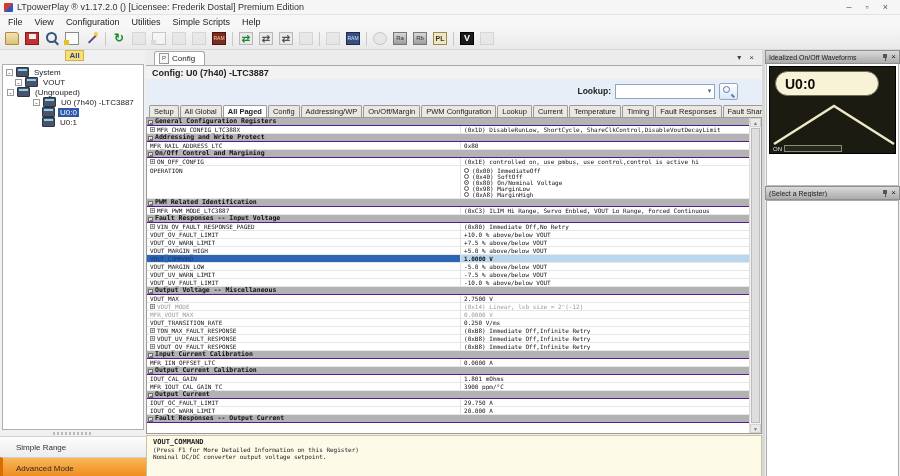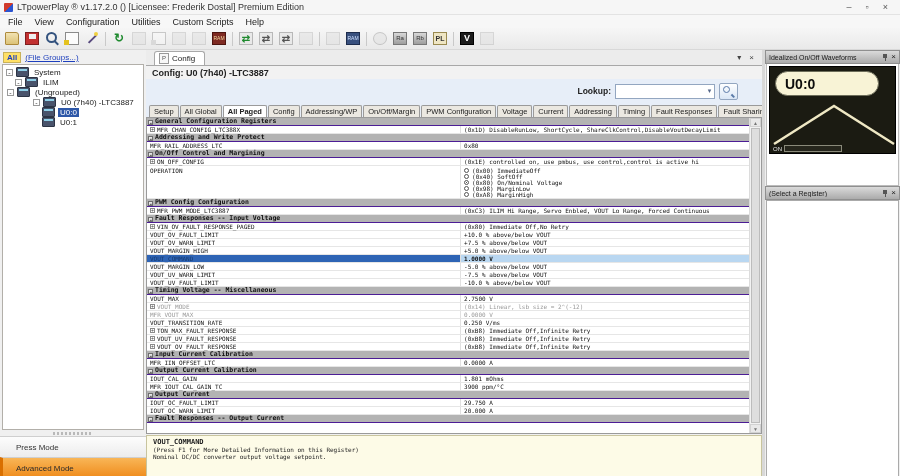--- a/index.html
+++ b/index.html
@@ -45,21 +45,21 @@
   .ic.chip-blue{background:#38507e;border:1px solid #1d2c4d;color:#cfe0ff;font-size:5px;}
   .ic.circle{border:1px solid #888;border-radius:50%;background:#ddd;}
   .ic.resistor{background:linear-gradient(#d8d8d8,#9d9d9d);border:1px solid #777;color:#333;font-size:6px;}
   .ic.badge{background:#efe6c4;border:1px solid #9a8a50;color:#333;font-size:7px;font-weight:bold;}
   .ic.badge-dark{background:#1c1c1c;border:1px solid #000;color:#fff;font-size:9px;font-weight:bold;}
   .ic.generic{background:#dcdcdc;border:1px solid #aeaeae;}
   
   .main{display:flex;height:428px;}
   
   .left-panel{width:146px;flex:none;display:flex;flex-direction:column;background:#f0f0f0;}
-  .group-header{height:14px;display:flex;align-items:center;gap:4px;padding-left:3px;font-size:8px;}
+  .group-header{height:14px;display:flex;align-items:center;gap:4px;padding-left:3px;font-size:8px;flex-direction:column;}
   .all-badge{background:#ffe066;color:#1d3fbd;font-weight:bold;padding:0 3px;border:1px solid #c9b25a;}
   .edit-groups{color:#1d3fbd;text-decoration:underline;}
   .tree{flex:1;background:#fff;border:1px solid #b2afa9;margin:0 2px;overflow:hidden;
         font-size:8px;padding-top:2px;}
   .tree-item{display:flex;align-items:center;height:10px;white-space:nowrap;}
   .pmbox{width:7px;height:7px;border:1px solid #9a9a9a;background:#fff;font-size:7px;line-height:5px;
          text-align:center;color:#444;margin-right:3px;flex:none;box-sizing:border-box;}
   .chipic{width:11px;height:8px;flex:none;margin-right:3px;border:1px solid #2c3444;border-radius:1px;
           background:linear-gradient(#5a6activa,#3a4254);background:#49536b;position:relative;}
   .chipic::after{content:"";position:absolute;left:1px;right:1px;top:1px;height:2px;background:#8fd0e8;}
@@ -166,21 +166,21 @@
     <span>▫</span>
     <span>×</span>
   </div>
 </div>
 
 <div class="menubar" id="menubar">
     <span class="menu-item">File</span>
     <span class="menu-item">View</span>
     <span class="menu-item">Configuration</span>
     <span class="menu-item">Utilities</span>
-    <span class="menu-item">Custom Scripts</span>
+    <span class="menu-item">Simple Scripts</span>
     <span class="menu-item">Help</span>
   </div>
 <div class="toolbar" id="toolbar">
     <button class="tb-btn">
       <div class="ic folder"></div>
     </button>
     <button class="tb-btn">
       <div class="ic floppy"></div>
     </button>
     <button class="tb-btn">
@@ -262,21 +262,21 @@
     </div>
     <div class="tree" id="tree">
         <div class="tree-item" style="padding-left: 3px;">
           <span class="pmbox">-</span>
           <span class="chipic"></span>
           <span class="tree-label">System</span>
         </div>
         <div class="tree-item" style="padding-left: 12px;">
           <span class="pmbox">-</span>
           <span class="chipic"></span>
-          <span class="tree-label">ILIM</span>
+          <span class="tree-label">VOUT</span>
         </div>
         <div class="tree-item" style="padding-left: 4px;">
           <span class="pmbox">-</span>
           <span class="chipic"></span>
           <span class="tree-label">(Ungrouped)</span>
         </div>
         <div class="tree-item" style="padding-left: 30px;">
           <span class="pmbox">-</span>
           <span class="chipic"></span>
           <span class="tree-label">U0 (7h40) -LTC3887</span>
@@ -286,21 +286,21 @@
           <span class="tree-label">U0:0</span>
         </div>
         <div class="tree-item" style="padding-left: 39px;">
           <span class="chipic"></span>
           <span class="tree-label">U0:1</span>
         </div>
       </div>
     <div class="hsplitter">
         <span></span>
       </div>
-    <div class="mode-btn">Press Mode</div>
+    <div class="mode-btn">Simple Range</div>
     <div class="mode-btn advanced">Advanced Mode</div>
   </div>
 
   <div class="center-panel">
     <div class="doc-tabstrip">
       <div class="doc-tab">
         <span class="doc-tab-icon">P</span>
         <span>Config</span>
       </div>
       <div class="doc-strip-btns">
@@ -318,23 +318,23 @@
       <div class="lookup-search-btn"></div>
     </div>
     <div class="tabs-row" id="regtabs">
         <span class="reg-tab">Setup</span>
         <span class="reg-tab">All Global</span>
         <span class="reg-tab active">All Paged</span>
         <span class="reg-tab">Config</span>
         <span class="reg-tab">Addressing/WP</span>
         <span class="reg-tab">On/Off/Margin</span>
         <span class="reg-tab">PWM Configuration</span>
-        <span class="reg-tab">Voltage</span>
+        <span class="reg-tab">Lookup</span>
         <span class="reg-tab">Current</span>
-        <span class="reg-tab">Addressing</span>
+        <span class="reg-tab">Temperature</span>
         <span class="reg-tab">Timing</span>
         <span class="reg-tab">Fault Responses</span>
         <span class="reg-tab">Fault Sharing</span>
         <span class="reg-tab">Identification</span>
       </div>
     <div class="table-wrap">
       <div class="table-scroll" id="regtable">
           <div class="sec-row">
             <span class="sec-box">-</span>
             <span>General Configuration Registers</span>
@@ -391,21 +391,21 @@
                 </div>
                 <div class="radio-opt">
                   <span class="rad"></span>
                   <span>(0xA8) MarginHigh</span>
                 </div>
               </div>
             </div>
           </div>
           <div class="sec-row">
             <span class="sec-box">-</span>
-            <span>PWM Config Configuration</span>
+            <span>PWM Related Identification</span>
           </div>
           <div class="reg-row">
             <div class="name-cell">
               <span class="plusbox">+</span>
               <span>MFR_PWM_MODE_LTC3887</span>
             </div>
             <div class="val-cell">(0xC3) ILIM Hi Range, Servo Enbled, VOUT Lo Range, Forced_Continuous</div>
           </div>
           <div class="sec-row">
             <span class="sec-box">-</span>
@@ -455,21 +455,21 @@
             <div class="val-cell">-7.5 % above/below VOUT</div>
           </div>
           <div class="reg-row">
             <div class="name-cell">
               <span>VOUT_UV_FAULT_LIMIT</span>
             </div>
             <div class="val-cell">-10.0 % above/below VOUT</div>
           </div>
           <div class="sec-row">
             <span class="sec-box">-</span>
-            <span>Timing Voltage -- Miscellaneous</span>
+            <span>Output Voltage -- Miscellaneous</span>
           </div>
           <div class="reg-row">
             <div class="name-cell">
               <span>VOUT_MAX</span>
             </div>
             <div class="val-cell">2.7500 V</div>
           </div>
           <div class="reg-row grayed">
             <div class="name-cell">
               <span class="plusbox">+</span>

